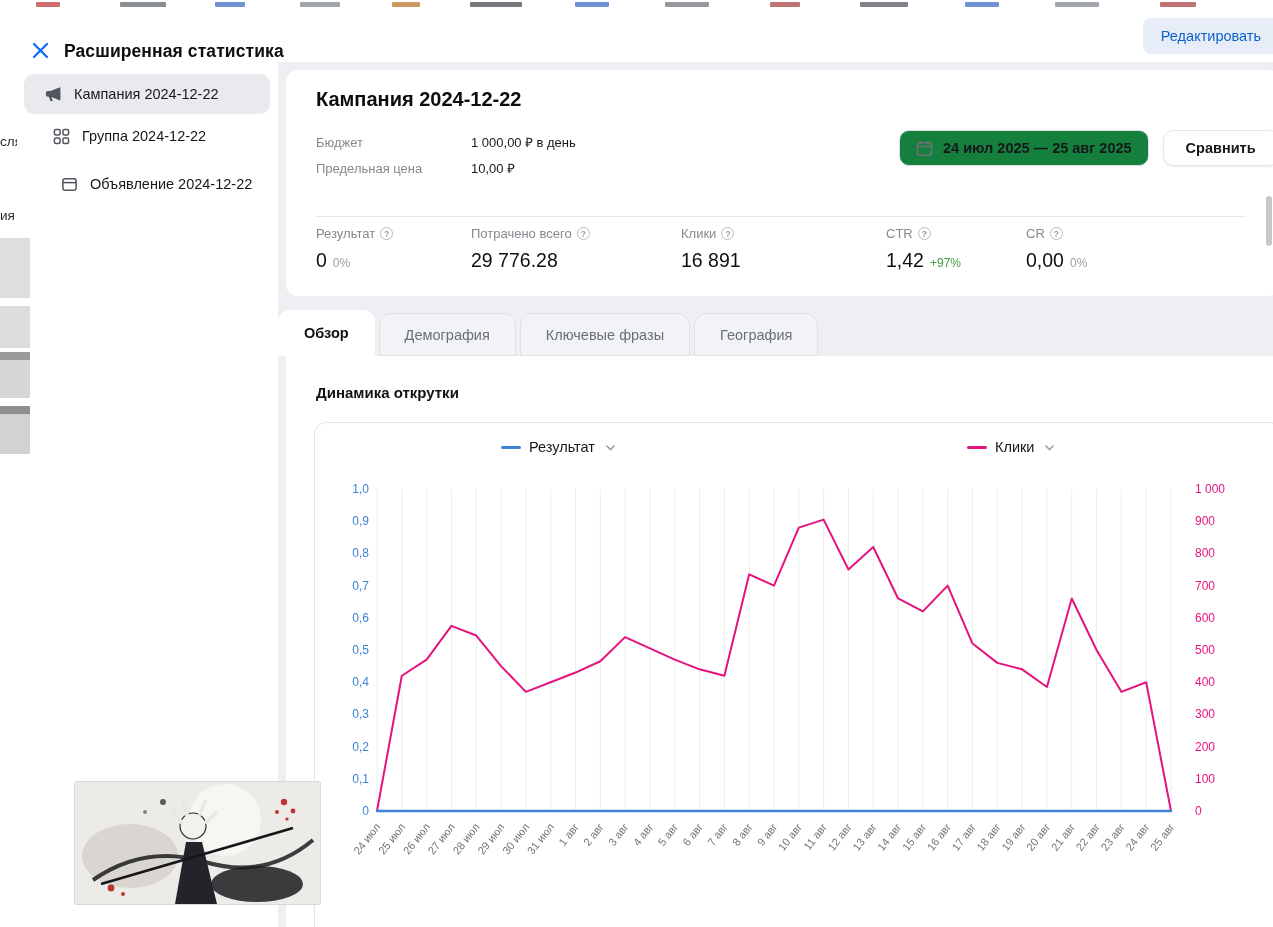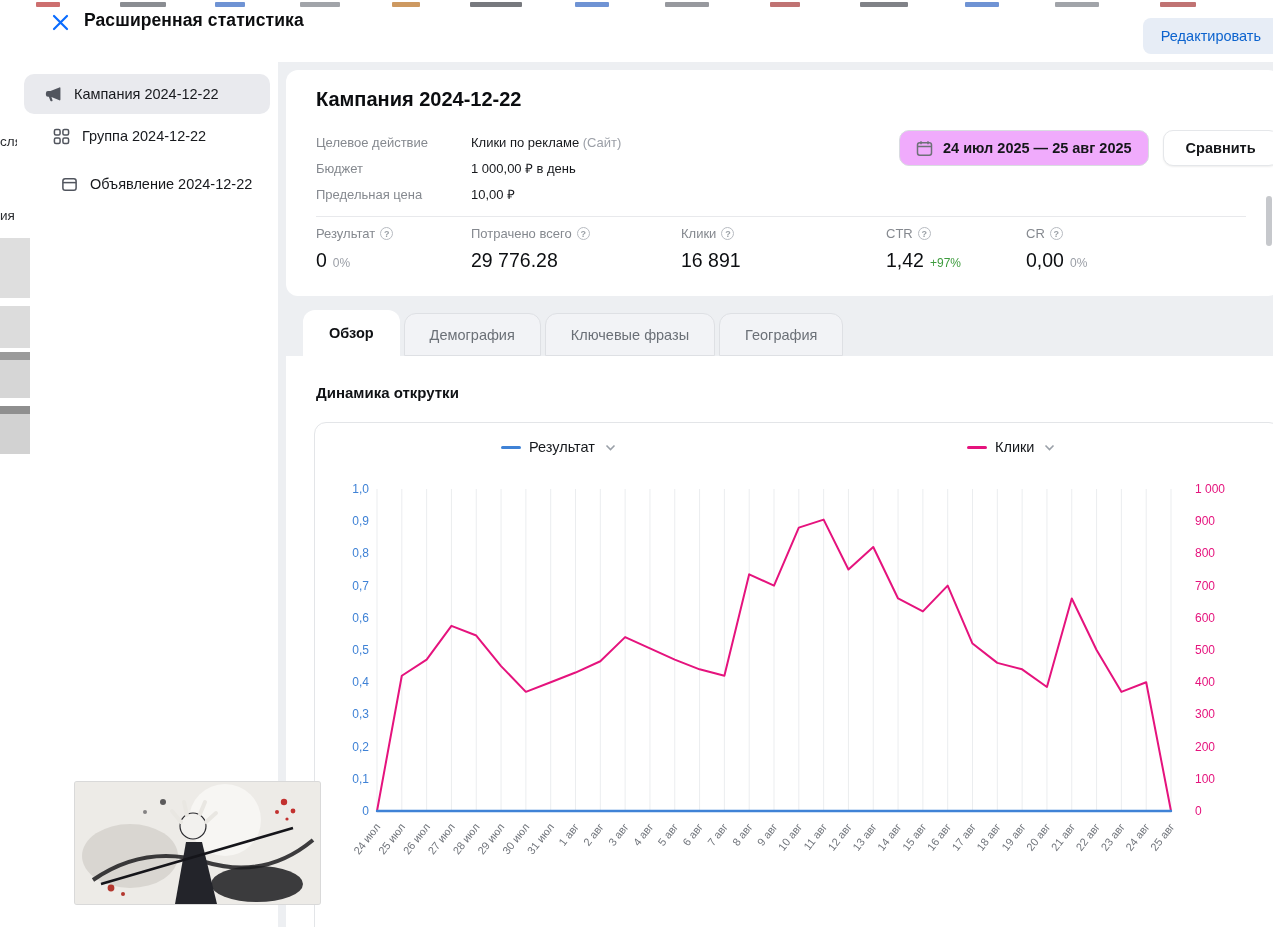--- a/index.html
+++ b/index.html
@@ -4,21 +4,21 @@
 <style>
 *{box-sizing:border-box;margin:0;padding:0}
 html,body{width:1273px;height:927px;overflow:hidden}
 body{position:relative;font-family:"Liberation Sans",sans-serif;background:#fff;color:#16181c}
 
 
 .top-strip{position:absolute;top:0;left:0;right:0;height:10px;background:#fff;overflow:hidden;z-index:30}
 .top-strip i{position:absolute;top:2px;height:5px;border-radius:1px;opacity:.8;display:block}
 
 
-header{position:absolute;top:10px;left:0;right:0;height:52px;background:#fff;display:flex;align-items:flex-start;padding-left:48px;z-index:20}
+header{position:absolute;top:10px;left:0;right:0;height:52px;background:#fff;display:flex;align-items:flex-end;padding-left:28px;z-index:20}
 .close-btn{display:inline-flex;align-items:center;justify-content:center;width:24px;height:24px;margin-right:12px;cursor:pointer}
 h1{font-size:17.5px;font-weight:700;color:#0c0d0f;letter-spacing:.1px}
 .edit-btn{position:absolute;right:-14px;top:8px;height:36px;padding:0 26px 0 18px;border:none;border-radius:8px;background:#e7edf6;color:#0c63ce;font-size:14.5px;font-family:inherit;cursor:pointer}
 
 
 .left-sliver{position:absolute;left:0;top:62px;width:30px;bottom:0;background:#fff;z-index:1}
 .left-sliver .frag{position:absolute;left:0;font-size:13.5px;color:#2a2c30;white-space:nowrap;overflow:hidden;width:17px}
 .left-sliver .gb{position:absolute;left:0;width:30px}
 
 
@@ -34,35 +34,35 @@
 
 .main-bg{position:absolute;left:278px;top:62px;right:0;bottom:0;background:#edeff2;z-index:2}
 .campaign-card{position:absolute;left:8px;top:8px;width:994px;height:226px;background:#fff;border-radius:12px}
 .campaign-card h2{position:absolute;left:30px;top:18px;font-size:20px;font-weight:700;color:#0b0d10}
 #details{position:absolute;left:30px;top:64px}
 .detail-row{display:flex;margin-bottom:9px;font-size:13px;line-height:17px}
 .d-label{width:155px;color:#85898f}
 .d-value{color:#17191d}
 .d-suffix{color:#9a9ea6}
 .card-right{position:absolute;left:613px;top:60px;display:flex;gap:14px}
-.date-btn{display:flex;align-items:center;gap:10px;height:36px;padding:0 16px;border:1px solid #d9dce1;border-radius:10px;background:#f0abfc;font-size:14.5px;font-weight:700;font-family:inherit;color:#15171a;cursor:pointer;white-space:nowrap}
+.date-btn{display:flex;align-items:center;gap:10px;height:36px;padding:0 16px;border:1px solid #d9dce1;border-radius:10px;background:#15803d;font-size:14.5px;font-weight:700;font-family:inherit;color:#15171a;cursor:pointer;white-space:nowrap}
 .compare-btn{height:36px;padding:0 22px;border:1px solid #e5e7ea;border-radius:10px;background:#fff;box-shadow:0 1px 2px rgba(0,0,0,.07);font-size:14.5px;font-weight:700;font-family:inherit;color:#15171a;cursor:pointer}
 .card-divider{position:absolute;left:30px;right:34px;top:146px;border-top:1px solid #e8e9ec}
 #stats{position:absolute;left:30px;top:156px;display:flex}
 .stat{flex:none}
 .stat:nth-child(1){width:155px}.stat:nth-child(2){width:210px}.stat:nth-child(3){width:205px}
 .stat:nth-child(4){width:140px}.stat:nth-child(5){width:160px}.stat:nth-child(6){width:120px}
 .stat-label-row{display:flex;align-items:center;gap:5px;font-size:13px;color:#85898f}
 .q-icon{display:inline-flex;align-items:center;justify-content:center;width:13px;height:13px;border:1px solid #b7bbc1;border-radius:50%;color:#9aa0a6;font-size:9px;font-weight:700;cursor:pointer}
 .q-icon::after{content:"?"}
 .stat-value-row{margin-top:8px;font-size:19.5px;color:#0d0f12}
 .stat-sub{font-size:12px;margin-left:6px}
 
 
-#tabs{position:absolute;left:25px;top:248px;display:flex;gap:4px}
+#tabs{position:absolute;left:0;top:248px;display:flex;gap:4px}
 .tab{border:1px solid #dee0e4;border-radius:12px 12px 0 0;background:#f2f3f6;color:#6b7077;font-size:14.5px;font-family:inherit;padding:0 25px;height:43px;margin-top:3px;cursor:pointer}
 .tab.active{background:#fff;border-color:transparent;color:#0f1114;font-weight:700;height:46px;margin-top:0}
 
 
 .panel{position:absolute;left:8px;top:294px;right:0;bottom:0;background:#fff}
 .panel h3{position:absolute;left:30px;top:28px;font-size:15px;font-weight:700;color:#101215}
 .chart-card{position:absolute;left:28px;top:66px;width:967px;height:560px;border:1px solid #e3e5e8;border-radius:12px;background:#fff}
 #legend{position:relative;height:46px}
 .legend-item{position:absolute;top:16px;display:flex;align-items:center;gap:8px;cursor:pointer}
 .legend-item.li1{left:186px}.legend-item.li2{left:652px}
@@ -148,24 +148,20 @@
         <span class="sb-label">Объявление 2024-12-22</span>
       </div>
     </nav>
 </aside>
 
 <div class="main-bg">
 
   <section class="campaign-card">
     <h2>Кампания 2024-12-22</h2>
     <div id="details">
-        <div class="detail-row">
-          <span class="d-label">Целевое действие</span>
-          <span class="d-value">Клики по рекламе<span class="d-suffix">&nbsp;(Сайт)</span></span>
-        </div>
         <div class="detail-row">
           <span class="d-label">Бюджет</span>
           <span class="d-value">1 000,00 ₽ в день</span>
         </div>
         <div class="detail-row">
           <span class="d-label">Предельная цена</span>
           <span class="d-value">10,00 ₽</span>
         </div>
       </div>
     <div class="card-right">

